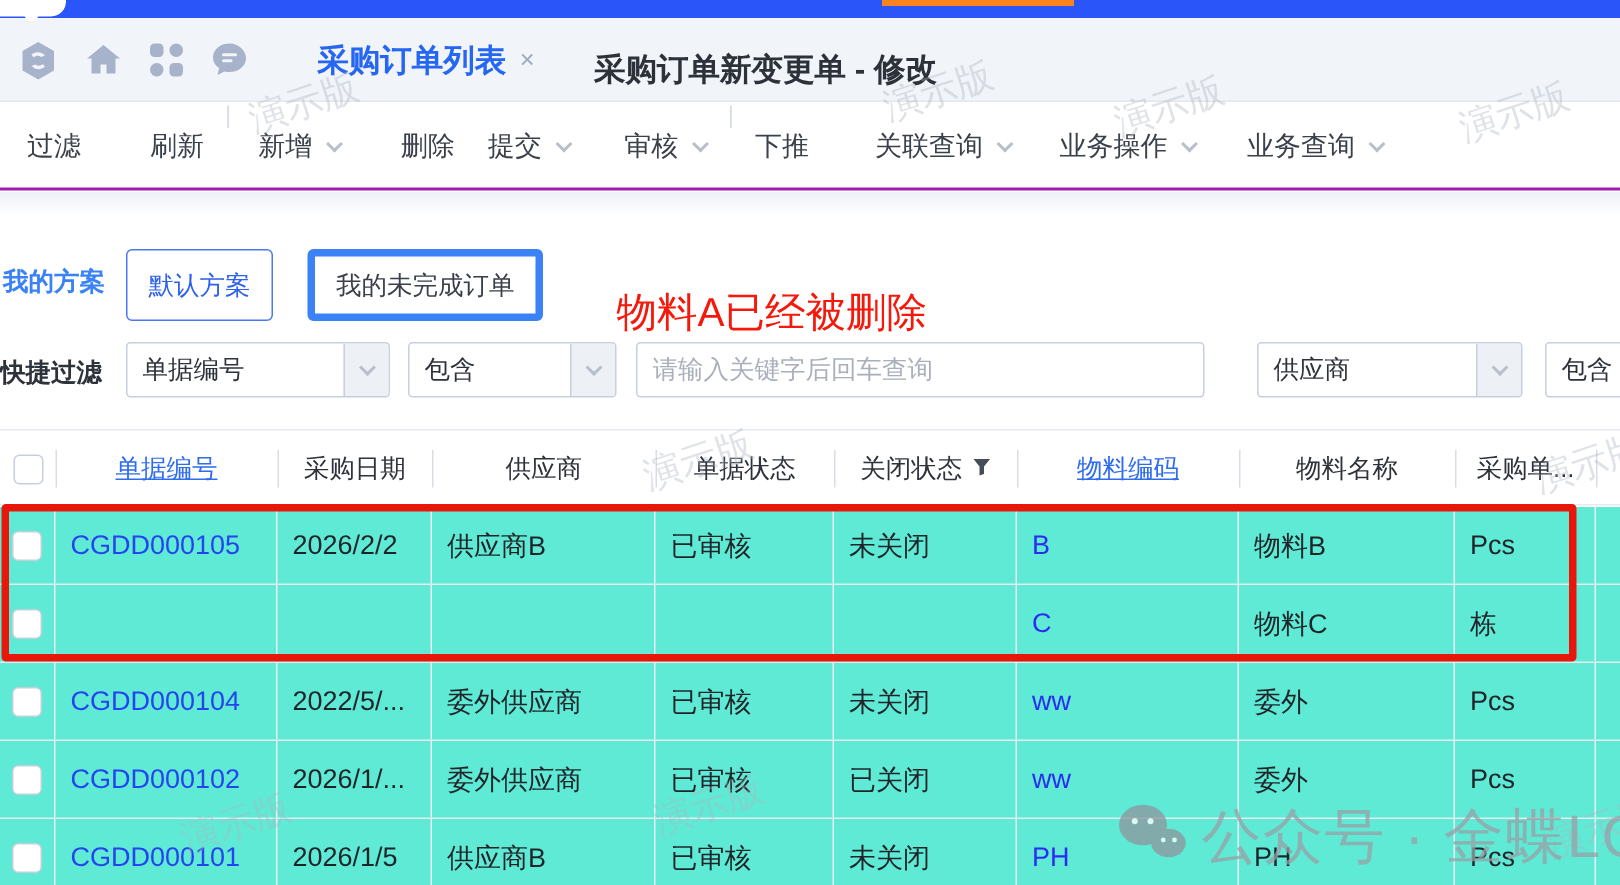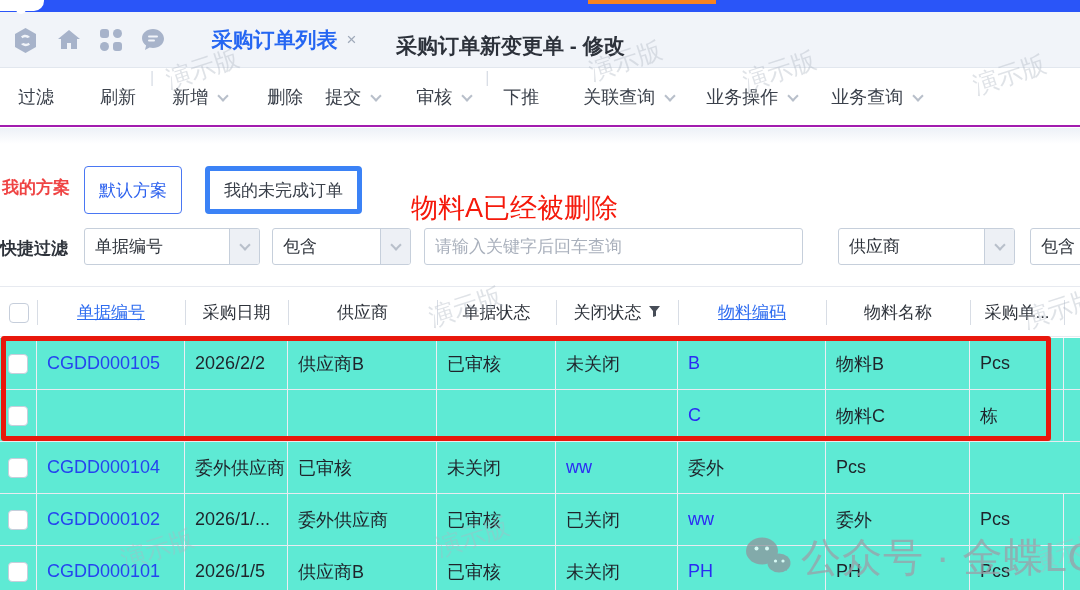--- a/index.html
+++ b/index.html
@@ -24,21 +24,21 @@
   .tab-active .x { color:#9fa9b9; font-size:17px; }
   .tab-underline { position:absolute; left:192px; top:64px; width:180px; height:3px; background:#2566f2; border-radius:2px; }
   .tab-inactive { position:absolute; left:396px; top:0; height:67px; display:flex; align-items:center; color:#2c313a; font-size:21px; font-weight:bold; cursor:pointer; }
   
   .toolbar { position:absolute; left:0; top:69px; width:1080px; height:58px; background:#fff; border-bottom:2px solid #a21caf; display:flex; padding-left:18px; font-size:18px; color:#3b414b; }
   .tb-item { display:flex; align-items:center; cursor:pointer; white-space:nowrap; }
   .tb-sep { color:#d9dee6; font-size:16px; }
   .chev { display:inline-block; width:8px; height:8px; border-right:2px solid #b8bfca; border-bottom:2px solid #b8bfca; transform:rotate(45deg); margin-left:11px; margin-bottom:3px; }
   .shade { position:absolute; left:0; top:128px; width:1080px; height:16px; background:linear-gradient(180deg,#edf1f7,#ffffff); }
   
-  .plan-label { position:absolute; left:2px; top:176px; font-weight:bold; font-size:17px; color:#ef4444; }
+  .plan-label { position:absolute; left:2px; top:176px; font-weight:bold; font-size:17px; color:#3b82f6; }
   .btn { position:absolute; top:166px; height:48px; background:#fff; border-radius:4px; font-size:17px; display:flex; align-items:center; justify-content:center; padding:0 14px; cursor:pointer; }
   .btn-primary { left:84px; border:1px solid #4a77f3; color:#2e62ee; }
   .btn-plain { left:205px; border:5px solid #3b82f6; color:#3a404a; }
   .annotation { position:absolute; left:411px; top:190px; color:#f5190b; font-size:27px; font-weight:normal; white-space:nowrap; }
   
   .qf-label { position:absolute; left:0; top:237px; font-weight:bold; font-size:17px; color:#2e333b; }
   .select { position:absolute; top:228px; height:37px; border:1px solid #c6cfdb; border-radius:3px; background:#fff; display:flex; align-items:center; font-size:17px; color:#2e333b; cursor:pointer; overflow:hidden; }
   .select .val { flex:1; padding-left:10px; }
   .select .cbox { width:30px; align-self:stretch; background:#edf0f5; border-left:1px solid #c6cfdb; display:flex; align-items:center; justify-content:center; }
   .select .cbox .chev { margin:0 0 3px 0; }
@@ -234,20 +234,21 @@
     <div class="td code">C</div>
     <div class="td">物料C</div>
     <div class="td">栋</div>
     <div class="td last"></div>
   </div>
   <div class="tr grid-row">
     <div class="td cb">
         <span class="checkbox"></span>
       </div>
     <div class="td link">CGDD000104</div>
+    <div class="td">2022/5/...</div>
     <div class="td">委外供应商</div>
     <div class="td">已审核</div>
     <div class="td">未关闭</div>
     <div class="td code">ww</div>
     <div class="td">委外</div>
     <div class="td">Pcs</div>
     <div class="td last"></div>
   </div>
   <div class="tr grid-row">
     <div class="td cb">

